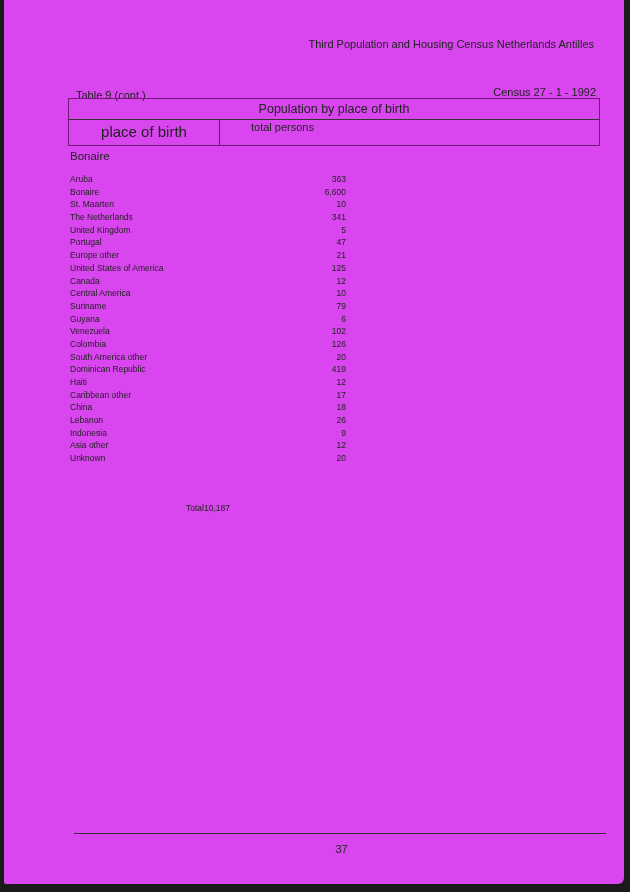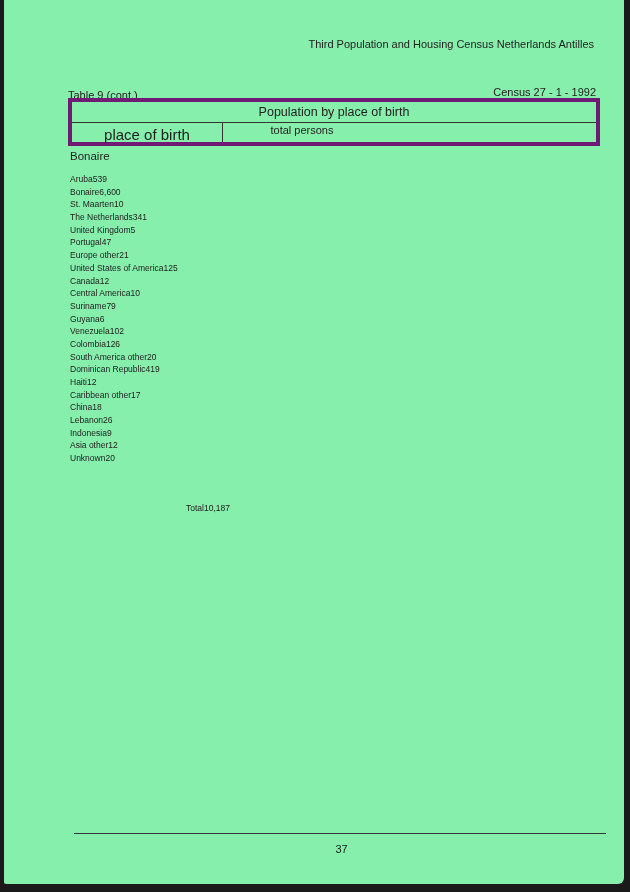--- a/index.html
+++ b/index.html
@@ -1,28 +1,28 @@
 <!DOCTYPE html>
 <html><head>
 <meta charset="utf-8">
 <style>
   html,body{margin:0;padding:0;}
   body{width:630px;height:892px;background:#1a1a1a;position:relative;overflow:hidden;font-family:"Liberation Sans",sans-serif;}
-  .page{position:absolute;left:4px;top:0;width:620px;height:884px;background:#86efac;border-radius:0 0 6px 2px;}
+  .page{position:absolute;left:4px;top:0;width:620px;height:884px;background:#d946ef;border-radius:0 0 6px 2px;}
   .running-head{position:absolute;right:30px;top:38px;font-size:11px;color:#222;}
-  .table-label{position:absolute;left:64px;top:89px;font-size:11px;color:#222;}
+  .table-label{position:absolute;left:72px;top:89px;font-size:11px;color:#222;}
   .census-date{position:absolute;right:28px;top:86px;font-size:11px;color:#222;}
-  .header-box{position:absolute;left:64px;top:98px;width:532px;height:48px;border:4px solid #701a75;box-sizing:border-box;}
+  .header-box{position:absolute;left:64px;top:98px;width:532px;height:48px;border:1px solid #701a75;box-sizing:border-box;}
   .header-title{position:absolute;left:0;right:0;top:0;height:20px;border-bottom:1px solid #333;text-align:center;font-size:12.5px;line-height:20px;color:#222;}
   .col-divider{position:absolute;left:150px;top:20px;bottom:0;border-left:1px solid #333;}
   .col-head-1{position:absolute;left:0;width:150px;top:24px;text-align:center;font-size:15px;color:#222;}
-  .col-head-2{position:absolute;left:150px;width:160px;top:22px;text-align:center;font-size:11px;color:#222;}
+  .col-head-2{position:absolute;left:150px;width:160px;top:22px;text-align:left;font-size:11px;color:#222;padding-left:32px;}
   .section-label{position:absolute;left:66px;top:150px;font-size:11.5px;color:#222;}
   .rows{position:absolute;left:66px;top:173px;width:276px;}
-  .row{display:flex;height:12.7px;font-size:8.5px;line-height:12.7px;color:#222;}
+  .row{display:flex;justify-content:space-between;height:12.7px;font-size:8.5px;line-height:12.7px;color:#222;}
   .total-row{position:absolute;left:66px;top:503px;width:276px;display:flex;justify-content:center;font-size:8.5px;color:#222;}
   .footer-rule{position:absolute;left:70px;right:18px;top:833px;border-top:1px solid #333;}
   .page-number{position:absolute;left:0;right:0;top:843px;text-align:center;font-size:11px;color:#222;padding-left:55px;}
 </style>
 </head>
 <body>
 
 <div class="page">
   <div class="running-head">Third Population and Housing Census Netherlands Antilles</div>
   <div class="table-label">Table 9 (cont.)</div>
@@ -33,21 +33,21 @@
     <div class="col-divider"></div>
     <div class="col-head-1">place of birth</div>
     <div class="col-head-2">total persons</div>
   </div>
 
   <div class="section-label">Bonaire</div>
 
   <div class="rows" id="rows">
       <div class="row">
         <span>Aruba</span>
-        <span>539</span>
+        <span>363</span>
       </div>
       <div class="row">
         <span>Bonaire</span>
         <span>6,600</span>
       </div>
       <div class="row">
         <span>St. Maarten</span>
         <span>10</span>
       </div>
       <div class="row">

